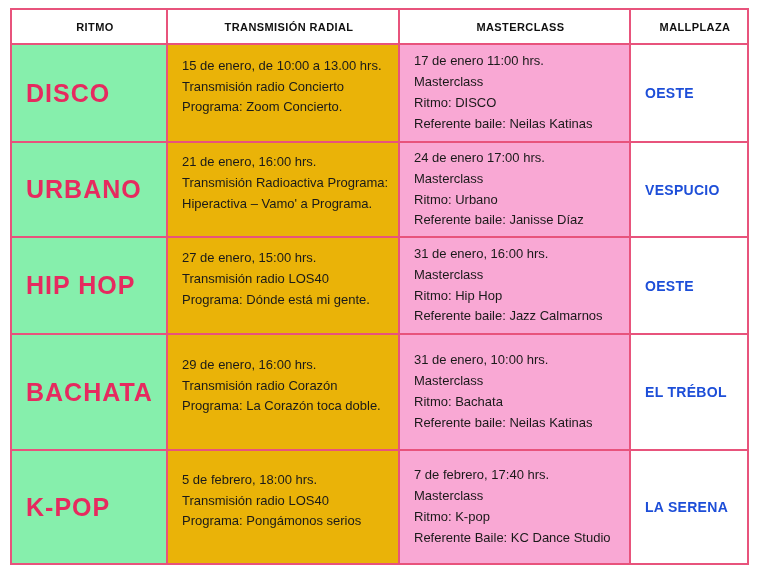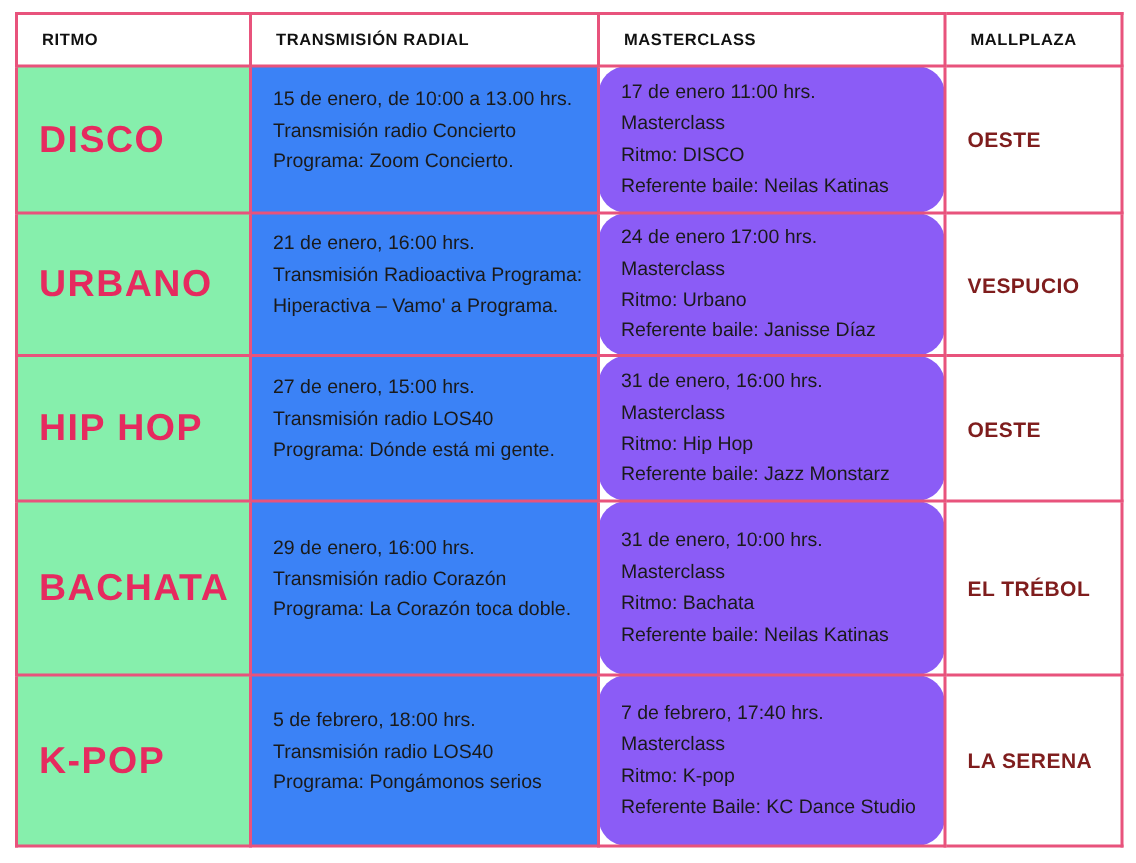--- a/index.html
+++ b/index.html
@@ -36,56 +36,55 @@
   tr.row-0 { height: 98px; }
   tr.row-1 { height: 95px; }
   tr.row-2 { height: 97px; }
   tr.row-3 { height: 116px; }
   tr.row-4 { height: 114px; }
 
   th {
     font-size: 11px;
     font-weight: bold;
     color: #111111;
-    text-align: left;
+    text-align: center;
     letter-spacing: 0.4px;
     padding: 0 4px 0 16px;
     background: #ffffff;
     white-space: nowrap;
   }
   td.ritmo {
     color: #e62a5f;
     font-size: 25px;
     font-weight: bold;
     letter-spacing: 1px;
     padding: 0 4px 0 14px;
     background: #86efac;
     white-space: nowrap;
   }
   td.radial {
-    background: #3b82f6;
+    background: #eab308;
     padding: 0 5px 12px 14px;
   }
   td.master {
-    background: #8b5cf6;
+    background: #f9a8d4;
     padding: 0 5px 0 14px;
-    border-radius: 19px;
   }
   td.radial .line,
   td.master .line {
     font-size: 13px;
     line-height: 1.6;
     color: #1a1a1a;
     white-space: nowrap;
   }
   td.mall {
     background: #ffffff;
     font-size: 14px;
     font-weight: bold;
-    color: #7f1d1d;
+    color: #1d4ed8;
     letter-spacing: 0.3px;
     padding: 0 16px 0 14px;
     white-space: nowrap;
   }
 </style>
 </head>
 <body>
 
 <div class="page">
   <table class="schedule">
@@ -138,21 +137,21 @@
         <td class="ritmo">HIP HOP</td>
         <td class="radial">
           <div class="line">27 de enero, 15:00 hrs.</div>
           <div class="line">Transmisión radio LOS40</div>
           <div class="line">Programa: Dónde está mi gente.</div>
         </td>
         <td class="master">
           <div class="line">31 de enero, 16:00 hrs.</div>
           <div class="line">Masterclass</div>
           <div class="line">Ritmo: Hip Hop</div>
-          <div class="line">Referente baile: Jazz Monstarz</div>
+          <div class="line">Referente baile: Jazz Calmarnos</div>
         </td>
         <td class="mall">OESTE</td>
       </tr>
       <tr class="row-3">
         <td class="ritmo">BACHATA</td>
         <td class="radial">
           <div class="line">29 de enero, 16:00 hrs.</div>
           <div class="line">Transmisión radio Corazón</div>
           <div class="line">Programa: La Corazón toca doble.</div>
         </td>

